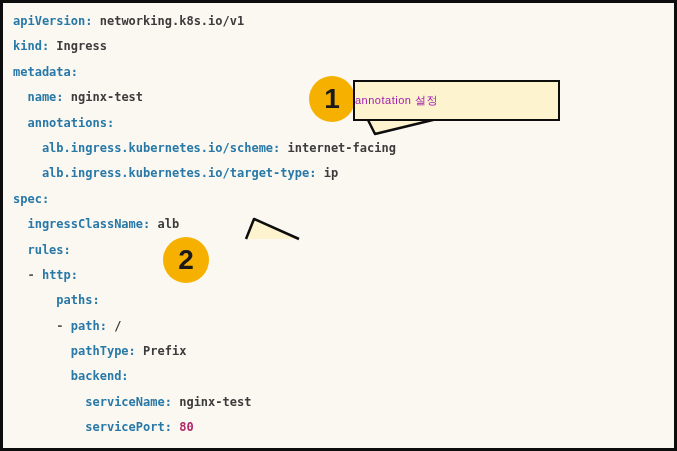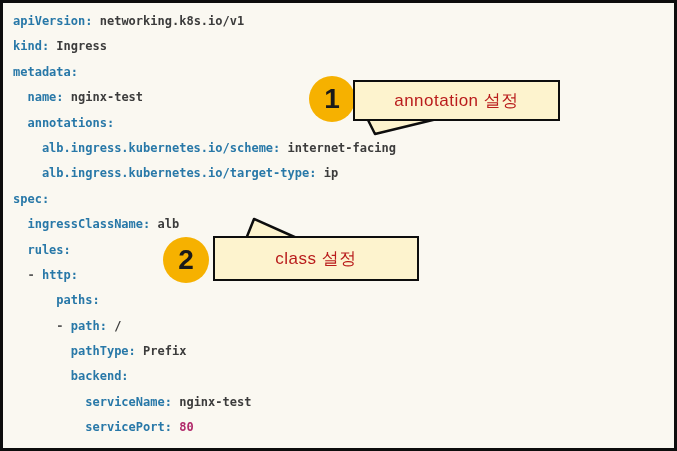--- a/index.html
+++ b/index.html
@@ -38,25 +38,25 @@
     color:var(--badge-text, #1a1a1a);
   }
   .badge-1 { left:306px; top:73px; }
   .badge-2 { left:160px; top:234px; }
 
   .bubble {
     position:absolute;
     box-sizing:border-box;
     background:var(--bubble-fill, #fdf3ce);
     border:2.5px solid var(--border, #0d0d0d);
-    display:flex; align-items:center; justify-content:center;
+    display:flex; align-items:center; justify-content:flex-start;
     font-family:"Liberation Sans", sans-serif;
-    font-size:17px;
+    font-size:11px;
     letter-spacing:0.5px;
-    color:#b91c1c;
+    color:#a21caf;
   }
   .bubble-1 { left:350px; top:77px;  width:207px; height:41px; }
   .bubble-2 { left:210px; top:233px; width:206px; height:45px; }
 
   .tail { position:absolute; overflow:visible; }
   .tail-1 { left:350px; top:115px; }
   .tail-2 { left:210px; top:213px; }
   .tail path {
     fill:var(--bubble-fill, #fdf3ce);
     stroke:var(--border, #0d0d0d);
@@ -80,17 +80,14 @@
   <div class="bubble bubble-1">
     <span>annotation 설정</span>
   </div>
 
   <div class="badge badge-2">
     <span>2</span>
   </div>
   <svg class="tail tail-2" width="100" height="23" viewBox="0 0 100 23">
     <path d="M33,23 L41,3 L86,23"></path>
   </svg>
-  <div class="bubble bubble-2">
-    <span>class 설정</span>
-  </div>
 
 </div>
 
 </body></html>

